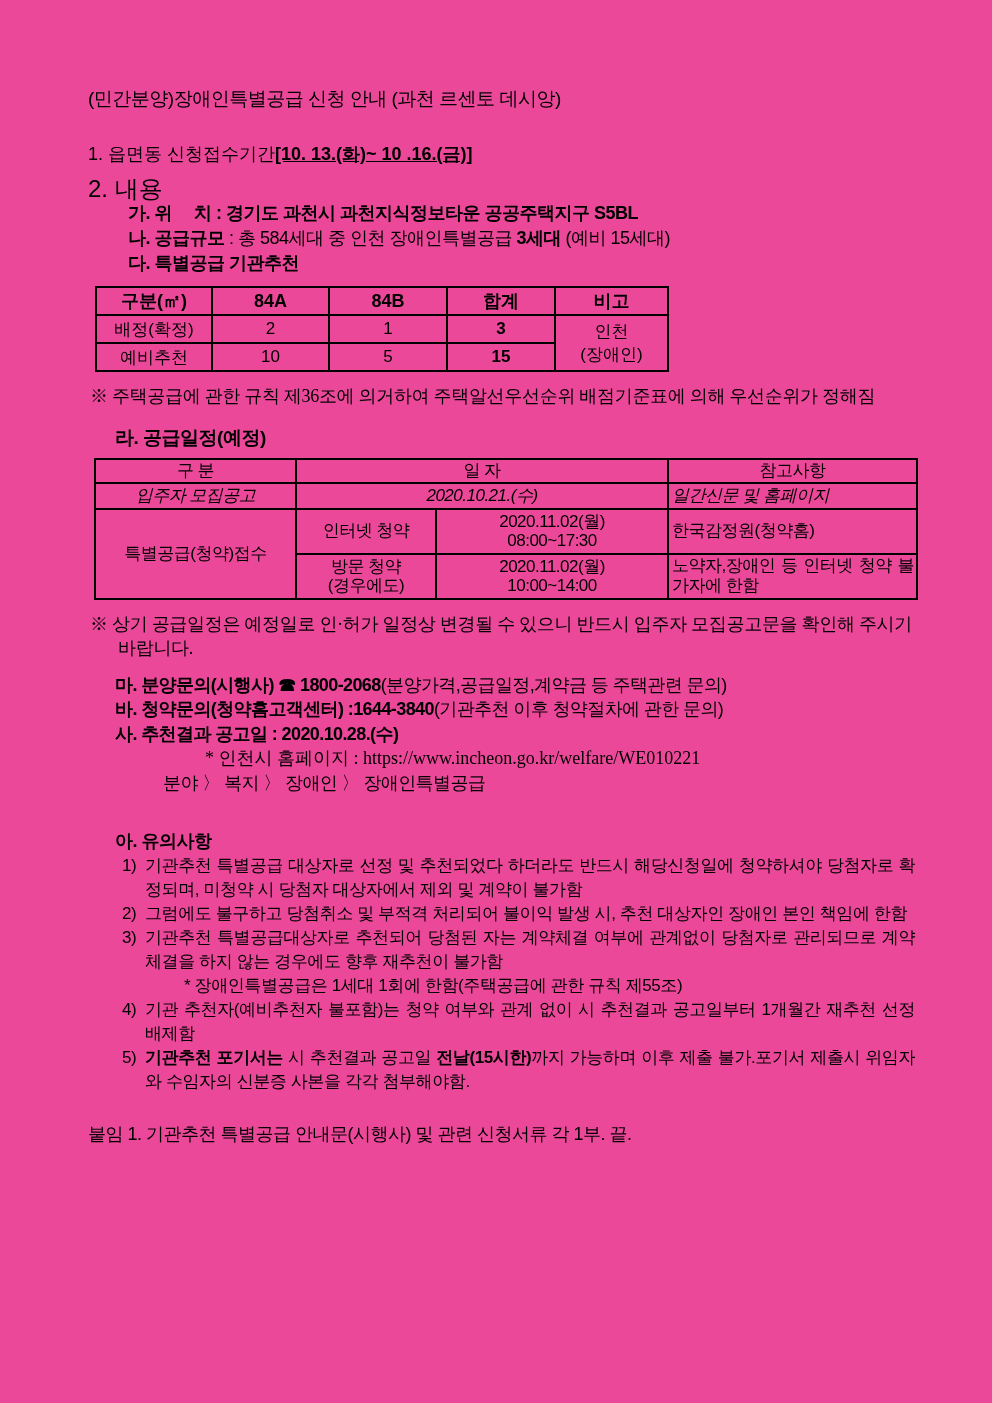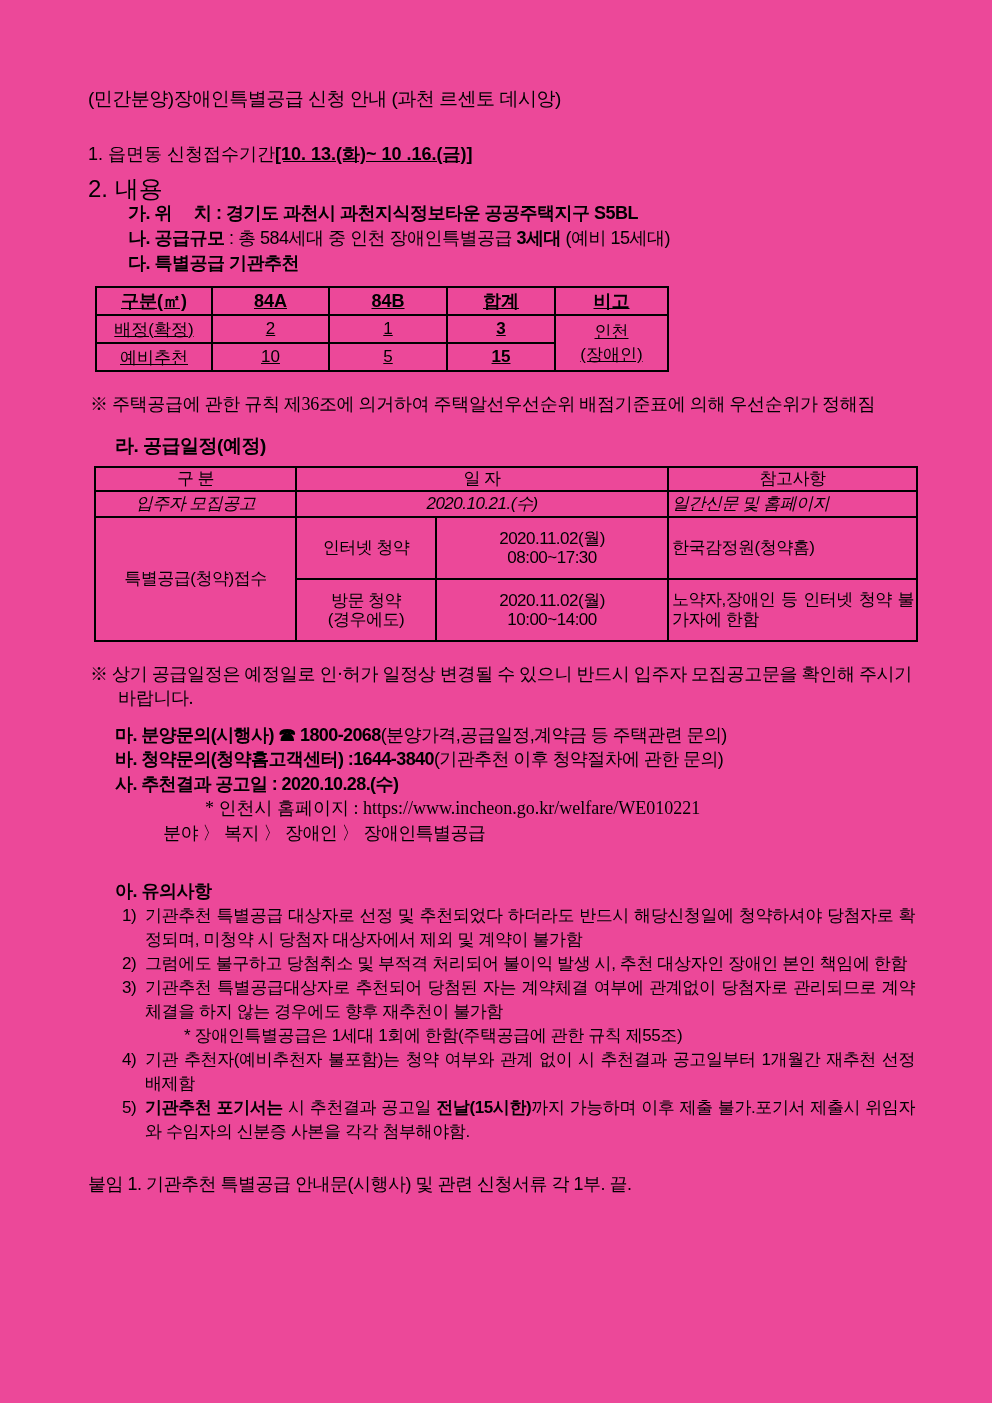--- a/index.html
+++ b/index.html
@@ -21,41 +21,41 @@
   .sec1 { margin-bottom: 11px; font-size: 18px; }
   .period { font-weight: bold; text-decoration: underline; }
   .sec2-heading { font-size: 24px; }
   .sec2-items { padding-left: 40px; font-size: 18px; letter-spacing: -0.5px; }
   .sec2-items .line { line-height: 25px; }
 
   table { border-collapse: collapse; table-layout: fixed; }
   td, th { border: 2px solid #000; text-align: center; padding: 0 2px; font-weight: normal; }
 
   .t1 { width: 572px; margin: 10px 0 0 7px; }
-  .t1 tr { height: 28px; text-decoration: underline; }
+  .t1 tr { height: 28px; }
   .t1 .hrow th { font-weight: bold; font-size: 18px; }
   .t1 td { font-size: 17px; }
 
-  .notes-block { margin-top: 20px; }
+  .notes-block { margin-top: 12px; }
   .note {
     font-family: "Liberation Serif", serif;
     font-size: 18px;
     line-height: 24.5px;
     text-align: justify;
     letter-spacing: -0.3px;
   }
   .hang28 { padding-left: 28px; text-indent: -28px; margin-left: 2px; width: 822px; }
   .hang20 { padding-left: 20px; text-indent: -20px; width: 822px; }
 
   .sched-heading { font-weight: bold; font-size: 19px; margin: 16px 0 7px 27px; letter-spacing: -0.5px; }
   .t2 { width: 822px; margin-left: 6px; }
   .t2 td { font-size: 17px; line-height: 22px; letter-spacing: -0.5px; }
   .t2 .hrow td { height: 19px; }
   .t2 .r1 td { height: 26px; font-style: italic; }
-  .t2 .sub td { height: 62px; }
+  .t2 .sub td { height: 45px; }
   .t2 .left { text-align: left; padding-left: 3px; }
   .tight div { line-height: 19px; }
 
   .contacts { margin: 12px 0 0 27px; font-size: 18px; letter-spacing: -0.6px; }
   .contacts .line { line-height: 24.5px; }
   .web-line { font-family: "Liberation Serif", serif; margin-left: 90px; font-size: 18px; line-height: 25px; letter-spacing: 0; }
   .web-line a { color: #000; text-decoration: none; }
   .path-line { margin-left: 48px; line-height: 25px; }
 
   .notices { margin: 32px 0 0 27px; width: 800px; }

